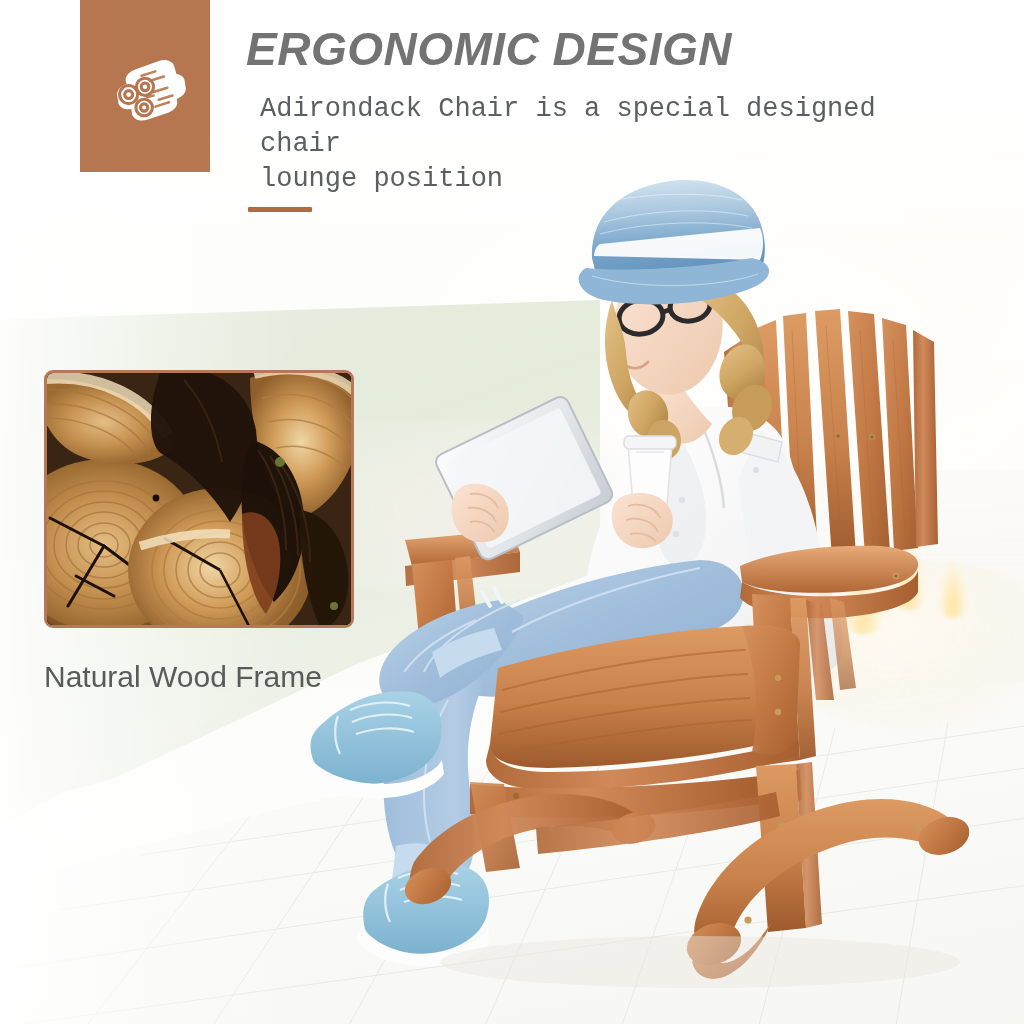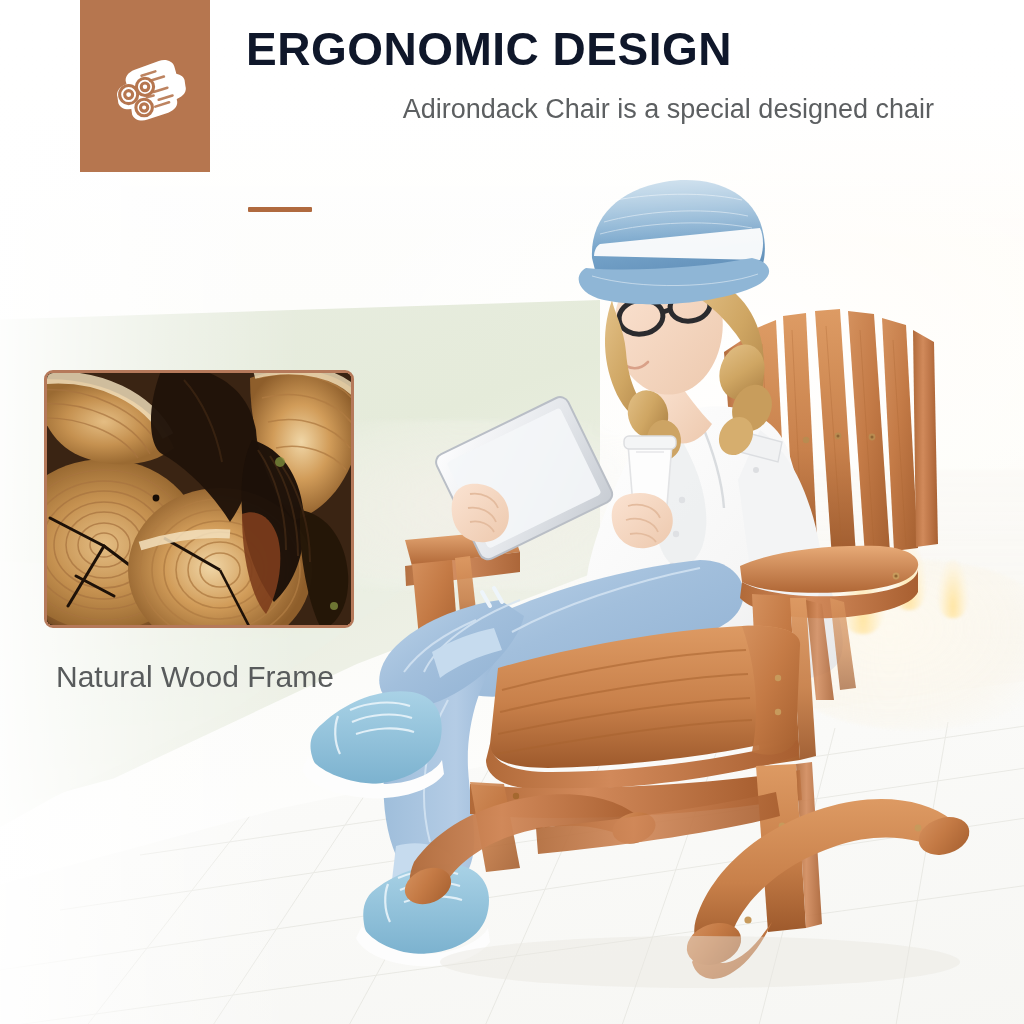--- a/index.html
+++ b/index.html
@@ -71,24 +71,23 @@
   }
   .icon-box svg{width:86px;height:86px;display:block;}
 
   .headline{
     position:absolute;left:246px;top:26px;width:700px;
     font-size:46px;font-weight:bold;letter-spacing:.5px;
     color:var(--accent);line-height:1.04;
     font-family:"Liberation Sans", sans-serif;
   }
   .subcopy{
-    position:absolute;left:254px;top:92px;width:680px;
+    position:absolute;left:260px;top:92px;width:680px;
     font-size:27px;line-height:1.30;color:#5c5f61;
-    font-family:Liberation Sans, sans-serif;
-    text-align:right;
+    font-family:Liberation Mono, monospace;
   }
   .accent-rule{
     position:absolute;left:248px;top:207px;width:64px;height:5px;
     background:var(--accent-dark);border-radius:1px;
   }
 
   
   .inset{
     position:absolute;left:44px;top:370px;width:310px;height:258px;
     border:3px solid var(--inset-border);border-radius:9px;
@@ -506,24 +505,25 @@
         <path d="M46 38 L62 33"></path>
         <path d="M56 44 L72 39"></path>
         <path d="M60 57 L76 52"></path>
         <path d="M66 66 L82 61"></path>
         <path d="M52 63 L60 61"></path>
         <path d="M62 74 L78 69"></path>
       </g>
     </svg>
   </div>
 
-  <div class="headline" style="color: #0f172a;">ERGONOMIC DESIGN</div>
+  <div class="headline" style="color: #737373; font-style: italic;">ERGONOMIC DESIGN</div>
 
   <div class="subcopy" style="color: rgb(92, 95, 97);">
     <div>Adirondack Chair is a special designed chair</div>
+    <div>lounge position</div>
   </div>
 
   <div class="accent-rule"></div>
 
   <div class="inset">
     <div class="bark"></div>
     <svg width="310" height="258" style="position:absolute;left:-3px;top:-3px;">
       <defs>
         <radialGradient id="ringA" cx="50%" cy="50%" r="50%">
           <stop offset="0%" stop-color="#e4bd83"></stop>
@@ -609,15 +609,15 @@
         <circle cx="236" cy="92" r="5" fill="#7a8c3c" opacity="0.8"></circle>
         <circle cx="290" cy="236" r="4" fill="#8a9a44" opacity="0.75"></circle>
         <circle cx="112" cy="128" r="3.4" fill="#120a04"></circle>
       </g>
 
       <path d="M198 144 C214 138 228 148 234 168 C240 192 234 224 222 244
                C208 228 198 190 198 144 Z" fill="#7d3d1c" opacity="0.9"></path>
     </svg>
   </div>
 
-  <div class="caption" style="color: rgb(88, 91, 92); margin-left: 12px;">Natural Wood Frame</div>
+  <div class="caption" style="color: rgb(88, 91, 92);">Natural Wood Frame</div>
 
 </div>
 
 </body></html>

